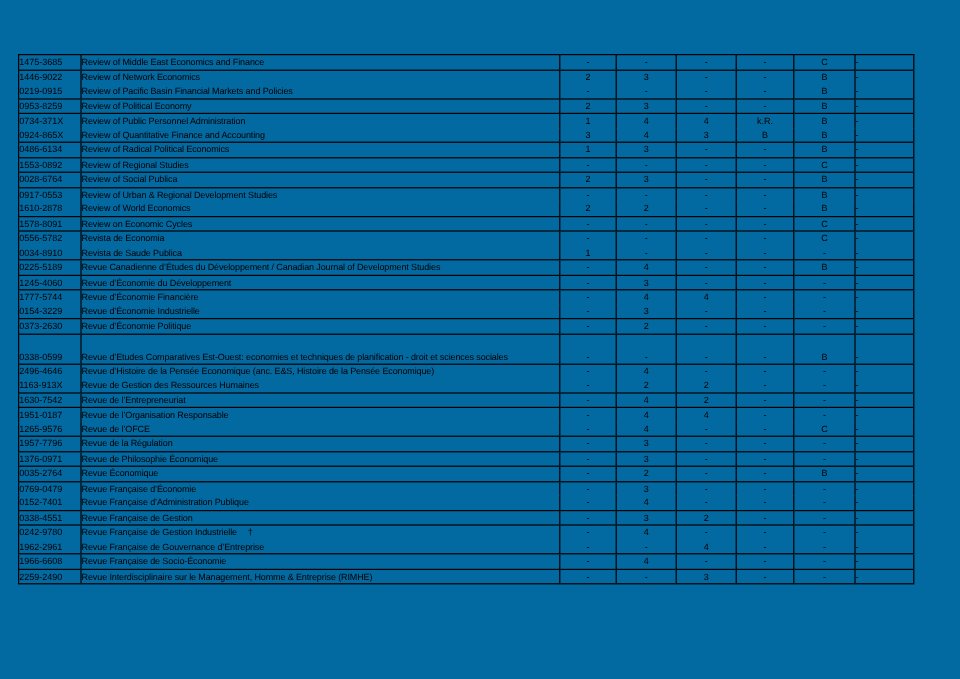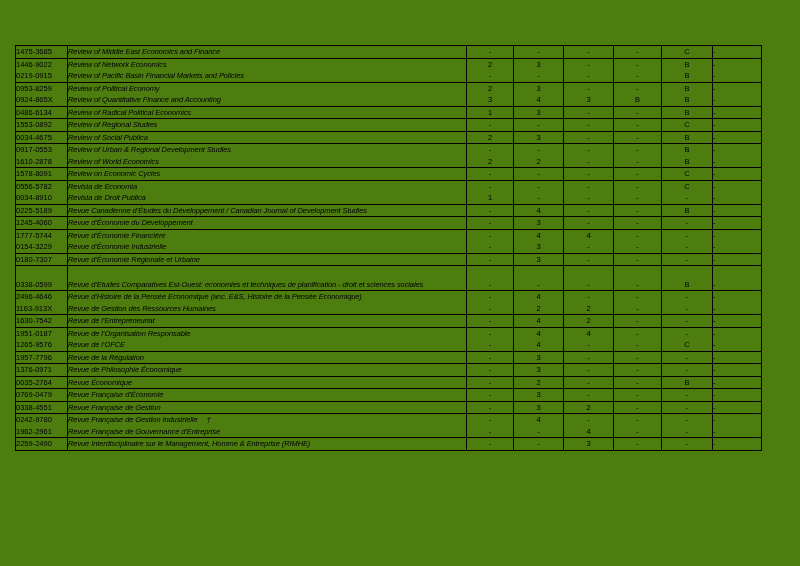--- a/index.html
+++ b/index.html
@@ -7,21 +7,21 @@
     padding: 0;
     background: #ffffff;
     width: 800px;
     height: 566px;
     overflow: hidden;
   }
   .page {
     position: relative;
     width: 800px;
     height: 566px;
-    background: #4d7c0f;
+    background: #0369a1;
     font-family: "Liberation Sans", sans-serif;
     color: #000000;
   }
   table.journal-table {
     position: absolute;
     left: 15px;
     top: 45px;
     width: 746px;
     border-collapse: collapse;
     table-layout: fixed;
@@ -35,21 +35,21 @@
     height: 11.5px;
     padding: 0;
     vertical-align: middle;
     white-space: nowrap;
     overflow: hidden;
     color: #000000;
   }
   tr.sep td { border-top: 1px solid #000000; }
   tr.tall td { height: 23px; vertical-align: bottom; padding-bottom: 1px; }
   td.issn { padding-left: 6px; text-align: left; }
-  td.name { padding-left: 3px; text-align: left; letter-spacing: -0.1px; font-style: italic; }
+  td.name { padding-left: 3px; text-align: left; letter-spacing: -0.1px; }
   td.num  { text-align: center; }
   td.last { text-align: left; padding-left: 3px; }
 </style>
 </head>
 <body>
 
 <div class="page">
   <table class="journal-table">
     <colgroup>
       <col style="width:52px">
@@ -95,20 +95,30 @@
         <tr class="sep">
           <td class="issn">0953-8259</td>
           <td class="name">Review of Political Economy</td>
           <td class="num">2</td>
           <td class="num">3</td>
           <td class="num">-</td>
           <td class="num">-</td>
           <td class="num">B</td>
           <td class="last">-</td>
         </tr>
+        <tr class="sep">
+          <td class="issn">0734-371X</td>
+          <td class="name">Review of Public Personnel Administration</td>
+          <td class="num">1</td>
+          <td class="num">4</td>
+          <td class="num">4</td>
+          <td class="num">k.R.</td>
+          <td class="num">B</td>
+          <td class="last">-</td>
+        </tr>
         <tr>
           <td class="issn">0924-865X</td>
           <td class="name">Review of Quantitative Finance and Accounting</td>
           <td class="num">3</td>
           <td class="num">4</td>
           <td class="num">3</td>
           <td class="num">B</td>
           <td class="num">B</td>
           <td class="last">-</td>
         </tr>
@@ -126,21 +136,21 @@
           <td class="issn">1553-0892</td>
           <td class="name">Review of Regional Studies</td>
           <td class="num">-</td>
           <td class="num">-</td>
           <td class="num">-</td>
           <td class="num">-</td>
           <td class="num">C</td>
           <td class="last">-</td>
         </tr>
         <tr class="sep">
-          <td class="issn">0034-4675</td>
+          <td class="issn">0028-6764</td>
           <td class="name">Review of Social Publica</td>
           <td class="num">2</td>
           <td class="num">3</td>
           <td class="num">-</td>
           <td class="num">-</td>
           <td class="num">B</td>
           <td class="last">-</td>
         </tr>
         <tr class="sep">
           <td class="issn">0917-0553</td>
@@ -177,21 +187,21 @@
           <td class="name">Revista de Economia</td>
           <td class="num">-</td>
           <td class="num">-</td>
           <td class="num">-</td>
           <td class="num">-</td>
           <td class="num">C</td>
           <td class="last">-</td>
         </tr>
         <tr>
           <td class="issn">0034-8910</td>
-          <td class="name">Revista de Droit Publica</td>
+          <td class="name">Revista de Saude Publica</td>
           <td class="num">1</td>
           <td class="num">-</td>
           <td class="num">-</td>
           <td class="num">-</td>
           <td class="num">-</td>
           <td class="last">-</td>
         </tr>
         <tr class="sep">
           <td class="issn">0225-5189</td>
           <td class="name">Revue Canadienne d’Études du Développement / Canadian Journal of Development Studies</td>
@@ -226,24 +236,24 @@
           <td class="issn">0154-3229</td>
           <td class="name">Revue d’Économie Industrielle</td>
           <td class="num">-</td>
           <td class="num">3</td>
           <td class="num">-</td>
           <td class="num">-</td>
           <td class="num">-</td>
           <td class="last">-</td>
         </tr>
         <tr class="sep">
-          <td class="issn">0180-7307</td>
-          <td class="name">Revue d’Économie Régionale et Urbaine</td>
-          <td class="num">-</td>
-          <td class="num">3</td>
+          <td class="issn">0373-2630</td>
+          <td class="name">Revue d’Économie Politique</td>
+          <td class="num">-</td>
+          <td class="num">2</td>
           <td class="num">-</td>
           <td class="num">-</td>
           <td class="num">-</td>
           <td class="last">-</td>
         </tr>
         <tr class="sep tall">
           <td class="issn">0338-0599</td>
           <td class="name">Revue d’Etudes Comparatives Est-Ouest: economies et techniques de planification - droit et sciences sociales</td>
           <td class="num">-</td>
           <td class="num">-</td>
@@ -335,20 +345,30 @@
         <tr class="sep">
           <td class="issn">0769-0479</td>
           <td class="name">Revue Française d’Économie</td>
           <td class="num">-</td>
           <td class="num">3</td>
           <td class="num">-</td>
           <td class="num">-</td>
           <td class="num">-</td>
           <td class="last">-</td>
         </tr>
+        <tr>
+          <td class="issn">0152-7401</td>
+          <td class="name">Revue Française d’Administration Publique</td>
+          <td class="num">-</td>
+          <td class="num">4</td>
+          <td class="num">-</td>
+          <td class="num">-</td>
+          <td class="num">-</td>
+          <td class="last">-</td>
+        </tr>
         <tr class="sep">
           <td class="issn">0338-4551</td>
           <td class="name">Revue Française de Gestion</td>
           <td class="num">-</td>
           <td class="num">3</td>
           <td class="num">2</td>
           <td class="num">-</td>
           <td class="num">-</td>
           <td class="last">-</td>
         </tr>
@@ -361,20 +381,30 @@
           <td class="num">-</td>
           <td class="num">-</td>
           <td class="last">-</td>
         </tr>
         <tr>
           <td class="issn">1962-2961</td>
           <td class="name">Revue Française de Gouvernance d’Entreprise</td>
           <td class="num">-</td>
           <td class="num">-</td>
           <td class="num">4</td>
+          <td class="num">-</td>
+          <td class="num">-</td>
+          <td class="last">-</td>
+        </tr>
+        <tr class="sep">
+          <td class="issn">1966-6608</td>
+          <td class="name">Revue Française de Socio-Économie</td>
+          <td class="num">-</td>
+          <td class="num">4</td>
+          <td class="num">-</td>
           <td class="num">-</td>
           <td class="num">-</td>
           <td class="last">-</td>
         </tr>
         <tr class="sep">
           <td class="issn">2259-2490</td>
           <td class="name">Revue Interdisciplinaire sur le Management, Homme &amp; Entreprise (RIMHE)</td>
           <td class="num">-</td>
           <td class="num">-</td>
           <td class="num">3</td>

